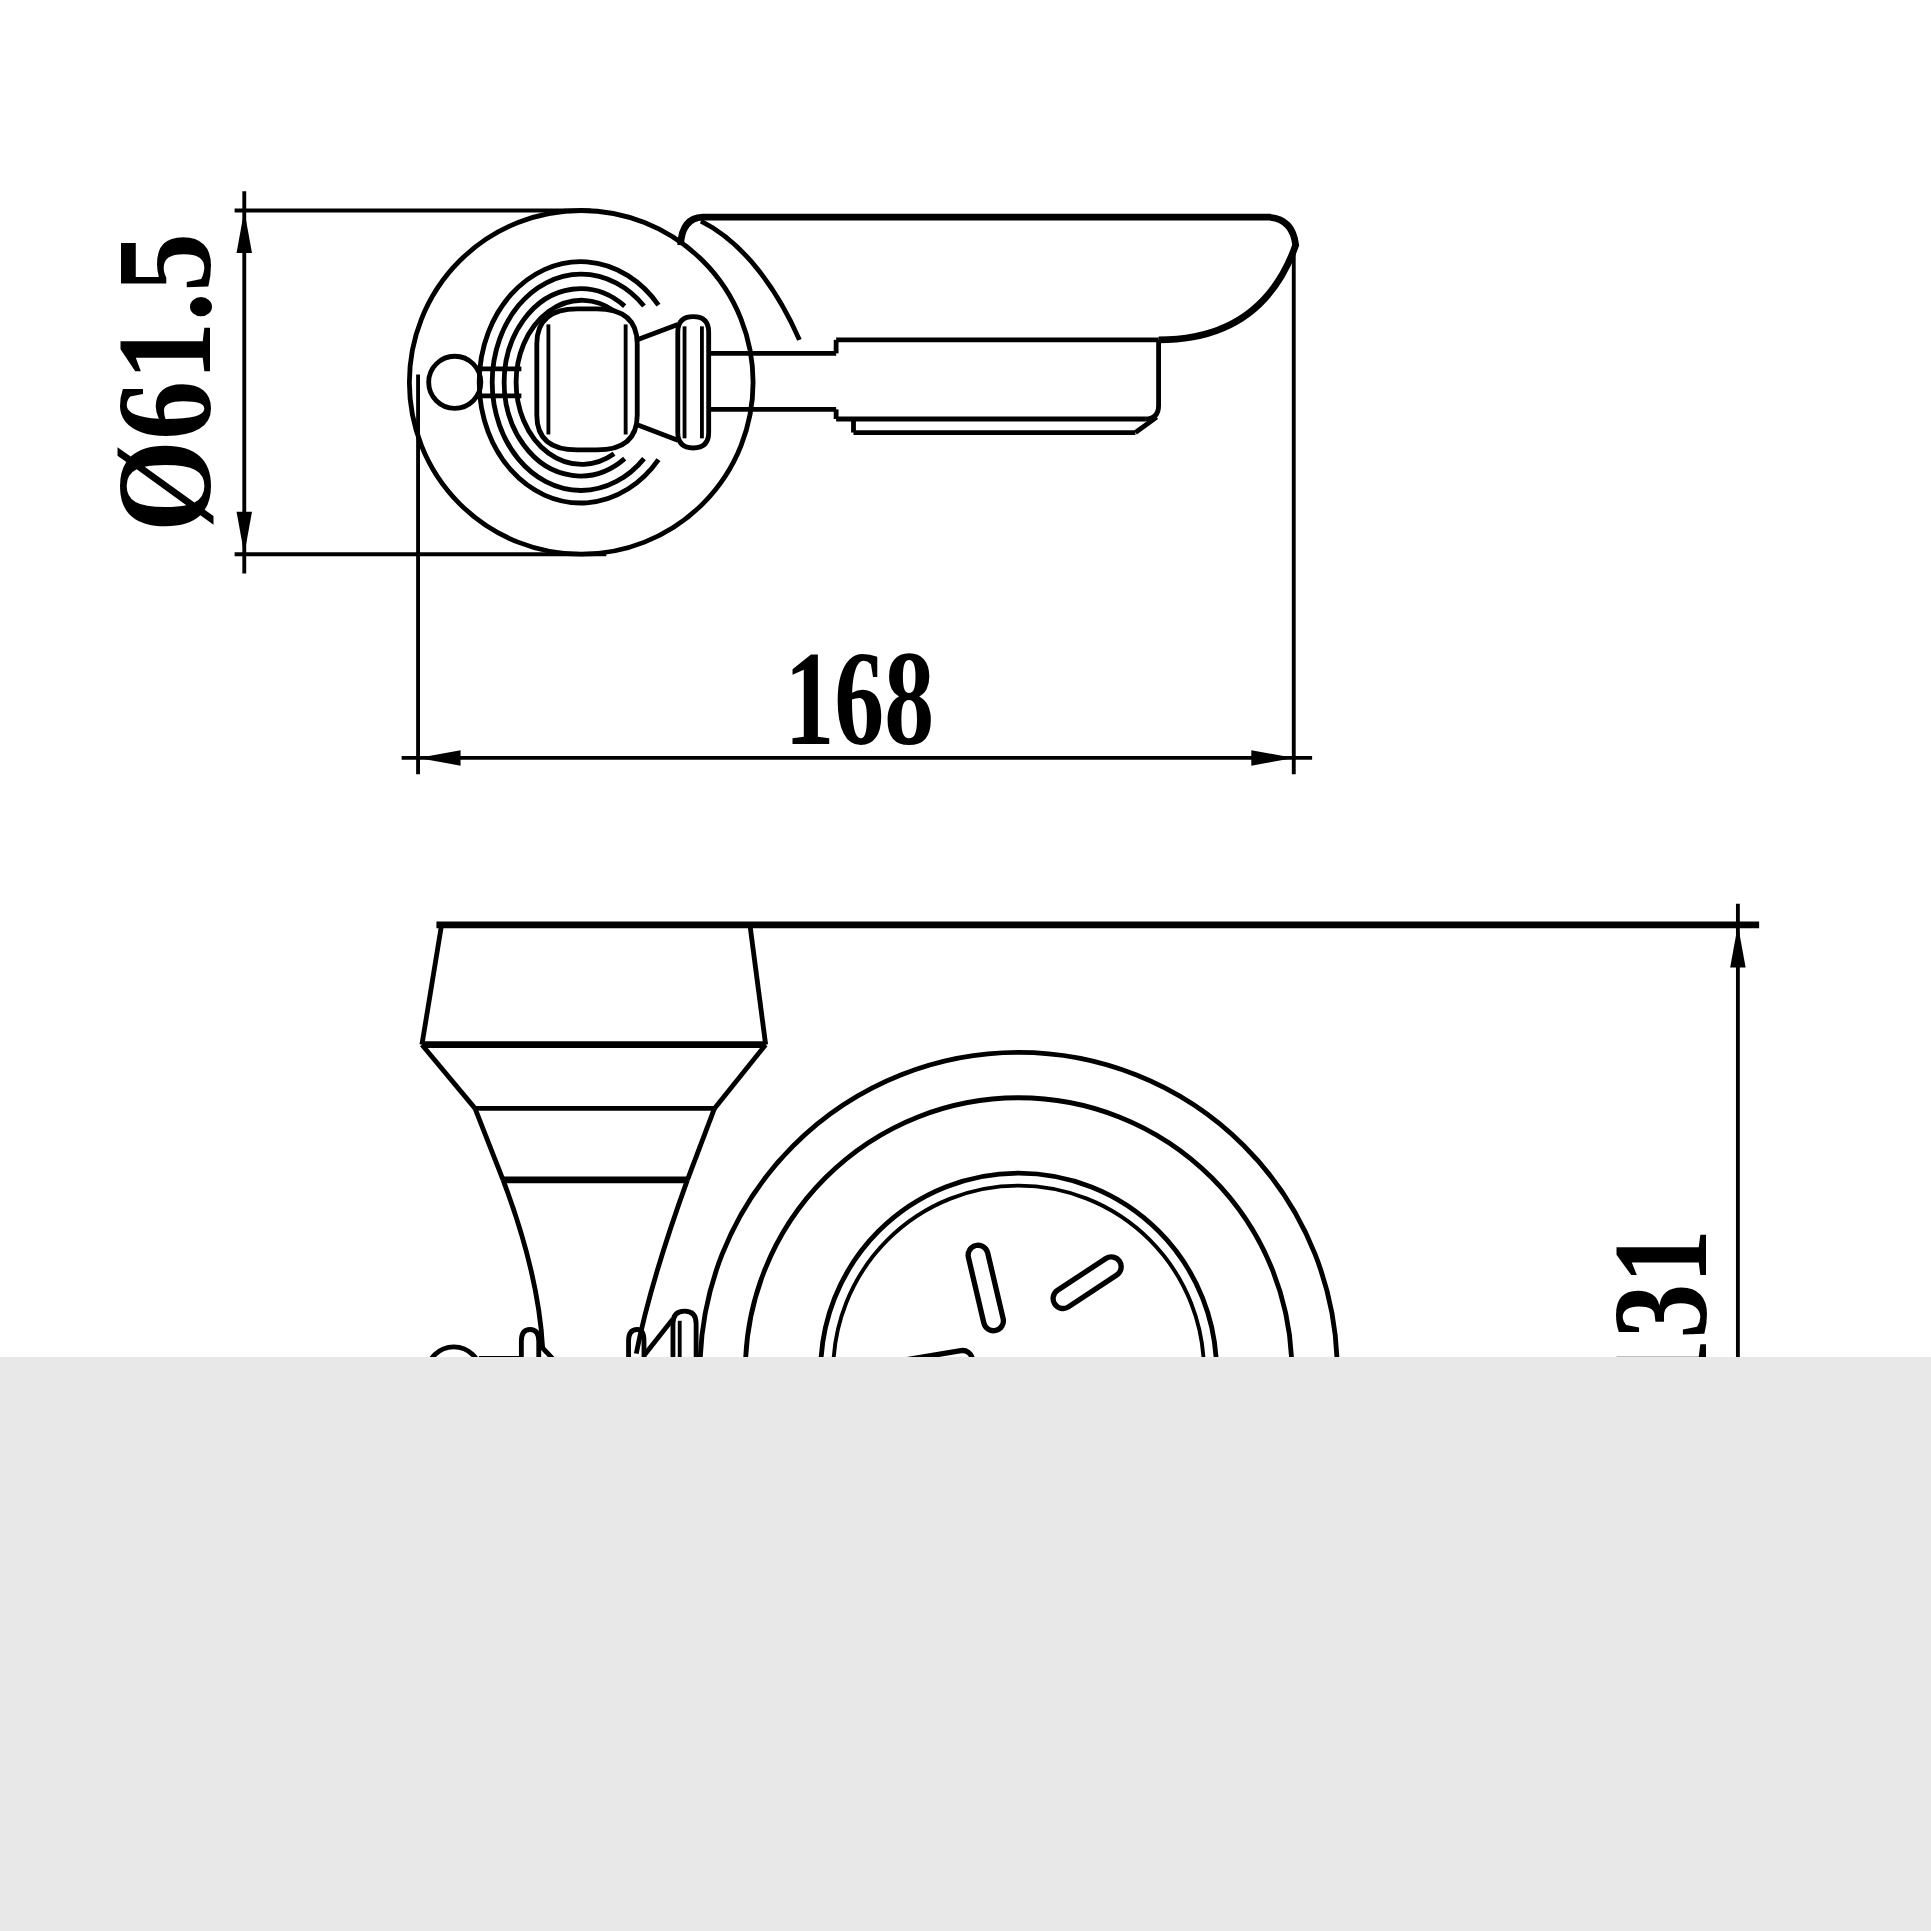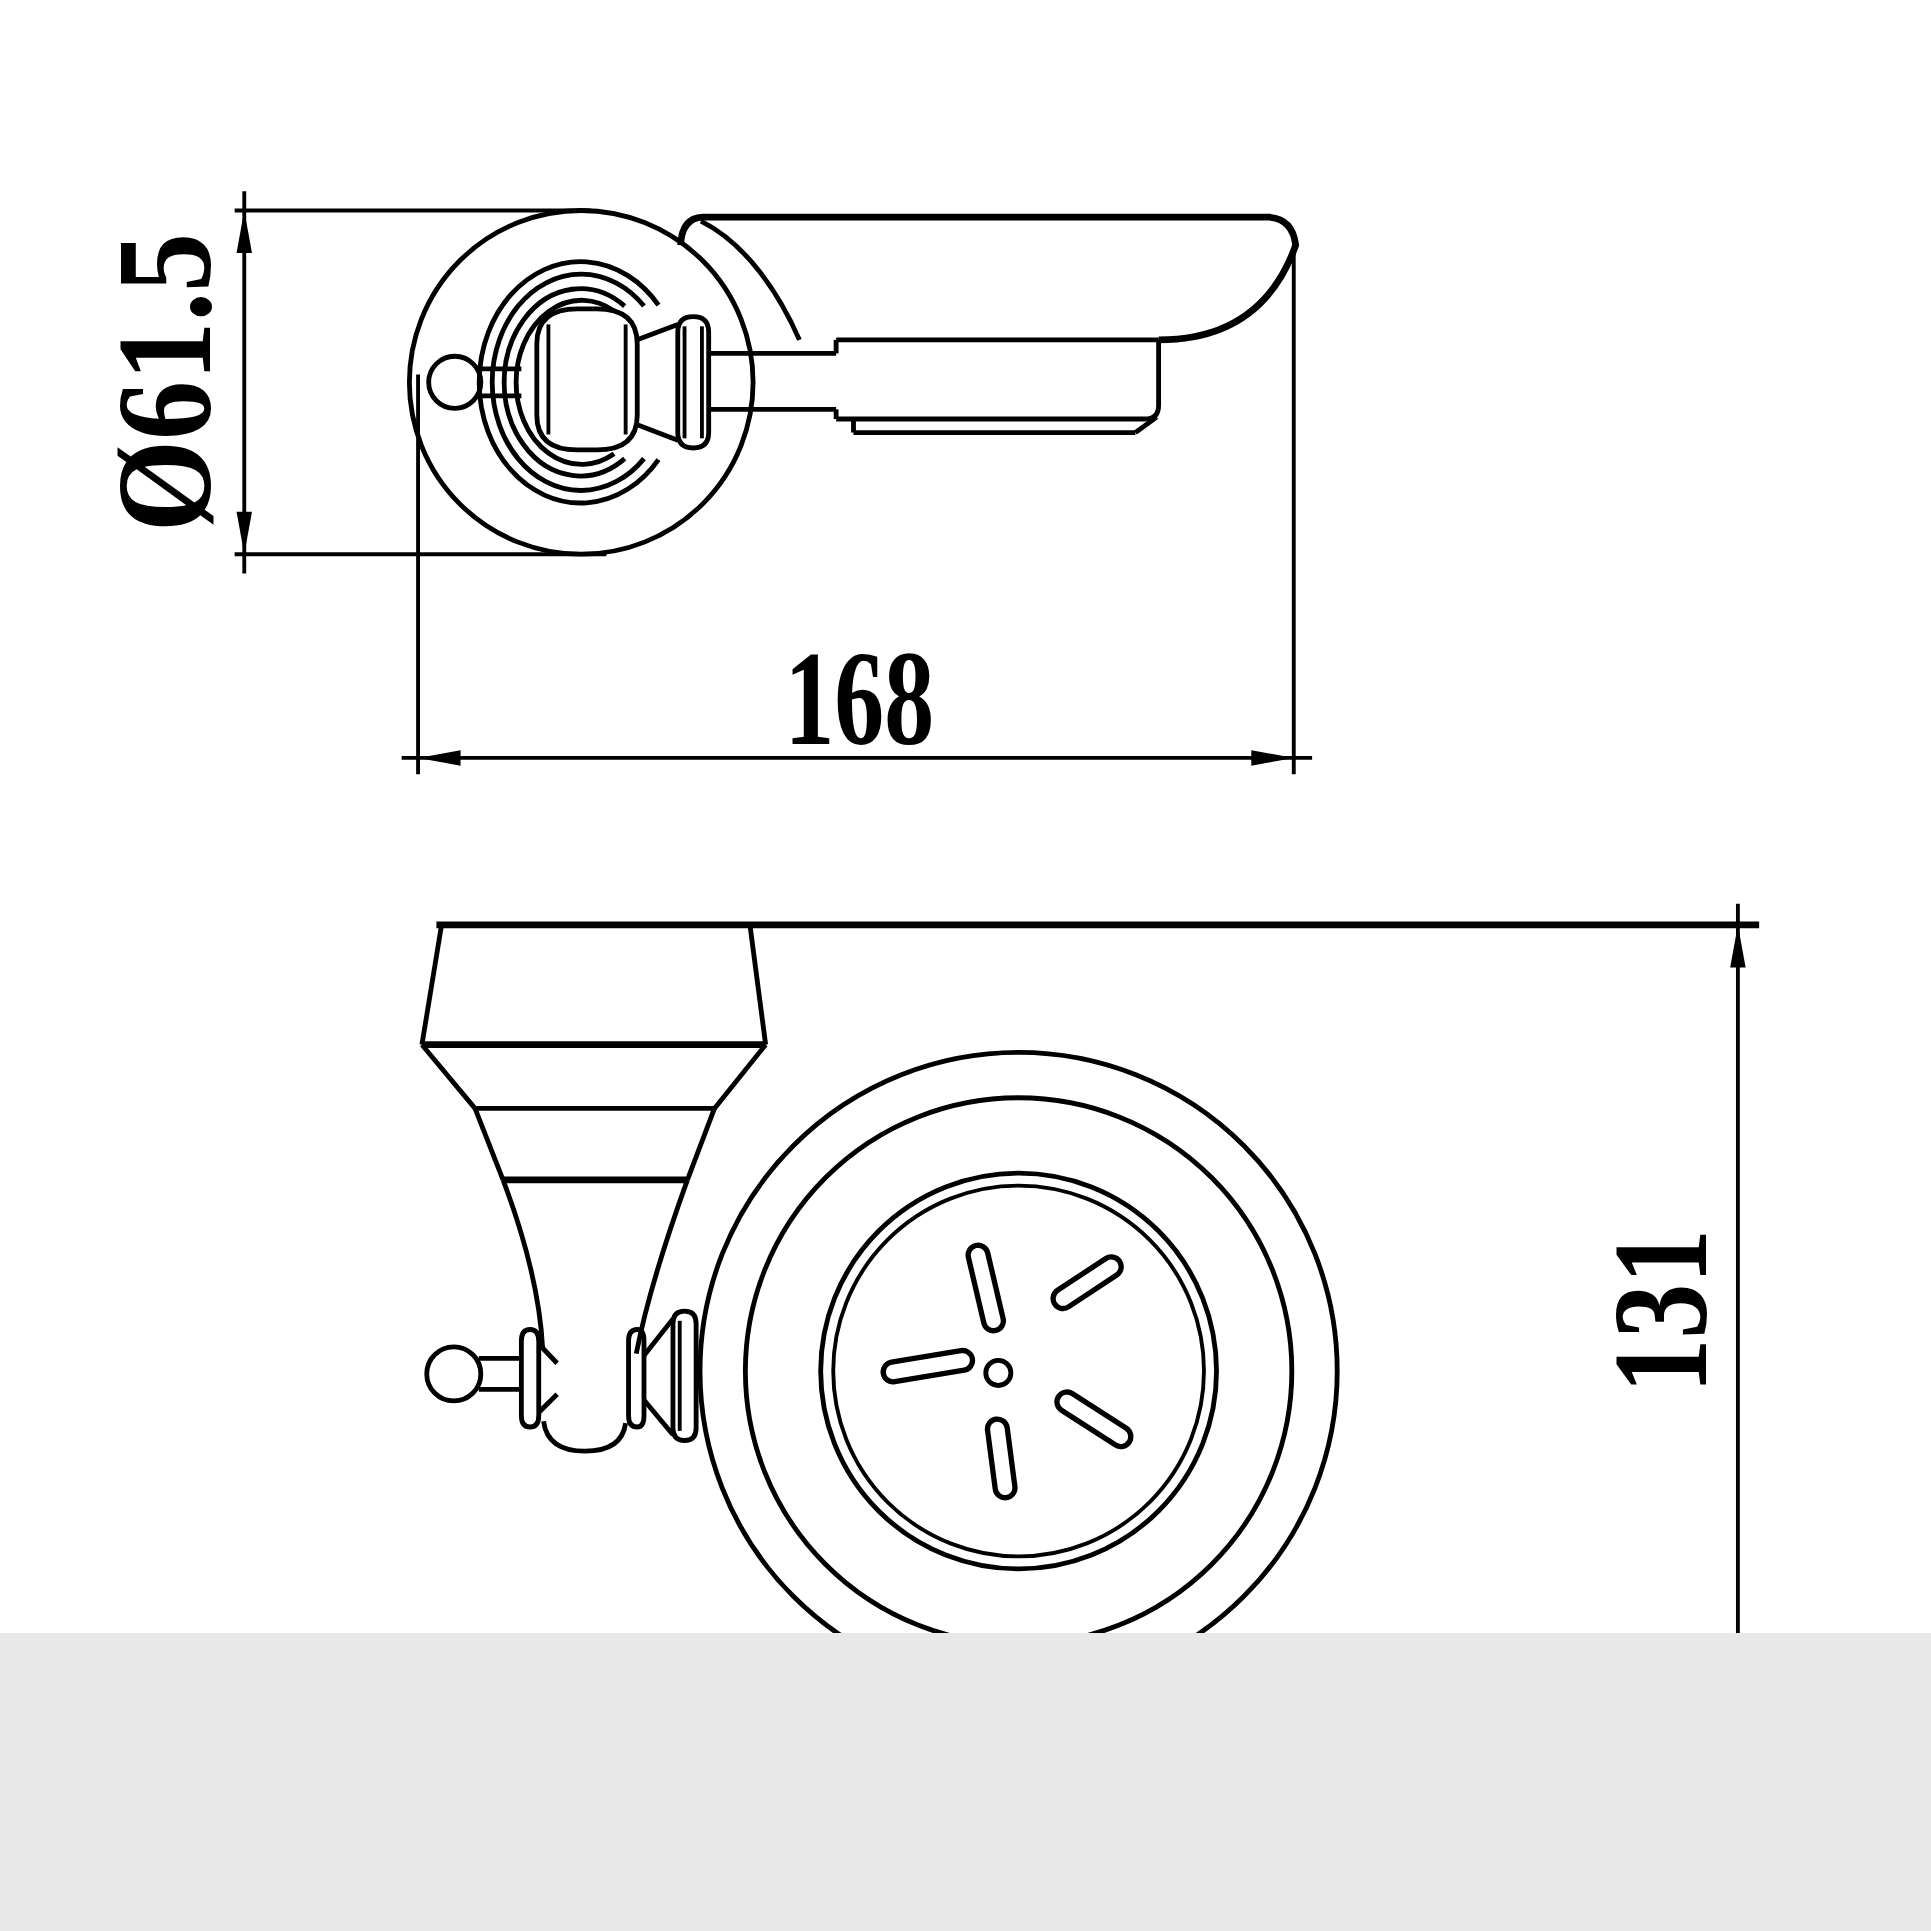--- a/index.html
+++ b/index.html
@@ -4,21 +4,21 @@
 <style>
   html, body {
     margin: 0;
     padding: 0;
     background: #e8e8e8;
     font-family: "Liberation Serif", serif;
   }
   .canvas {
     position: relative;
     width: 1931px;
-    height: 1633px;
+    height: 1357px;
     background: #ffffff;
     overflow: hidden;
   }
   svg { display: block; }
   .obj  { stroke: #000000; fill: none; stroke-width: 5; }
   .obj-thick { stroke: #000000; fill: none; stroke-width: 7; }
   .thin { stroke: #000000; fill: none; stroke-width: 4; }
   .arrow { fill: #000000; stroke: none; }
   .slot-outer { stroke: #000000; fill: none; stroke-width: 26; stroke-linecap: round; }
   .slot-inner { stroke: #ffffff; fill: none; stroke-width: 15; stroke-linecap: round; }

